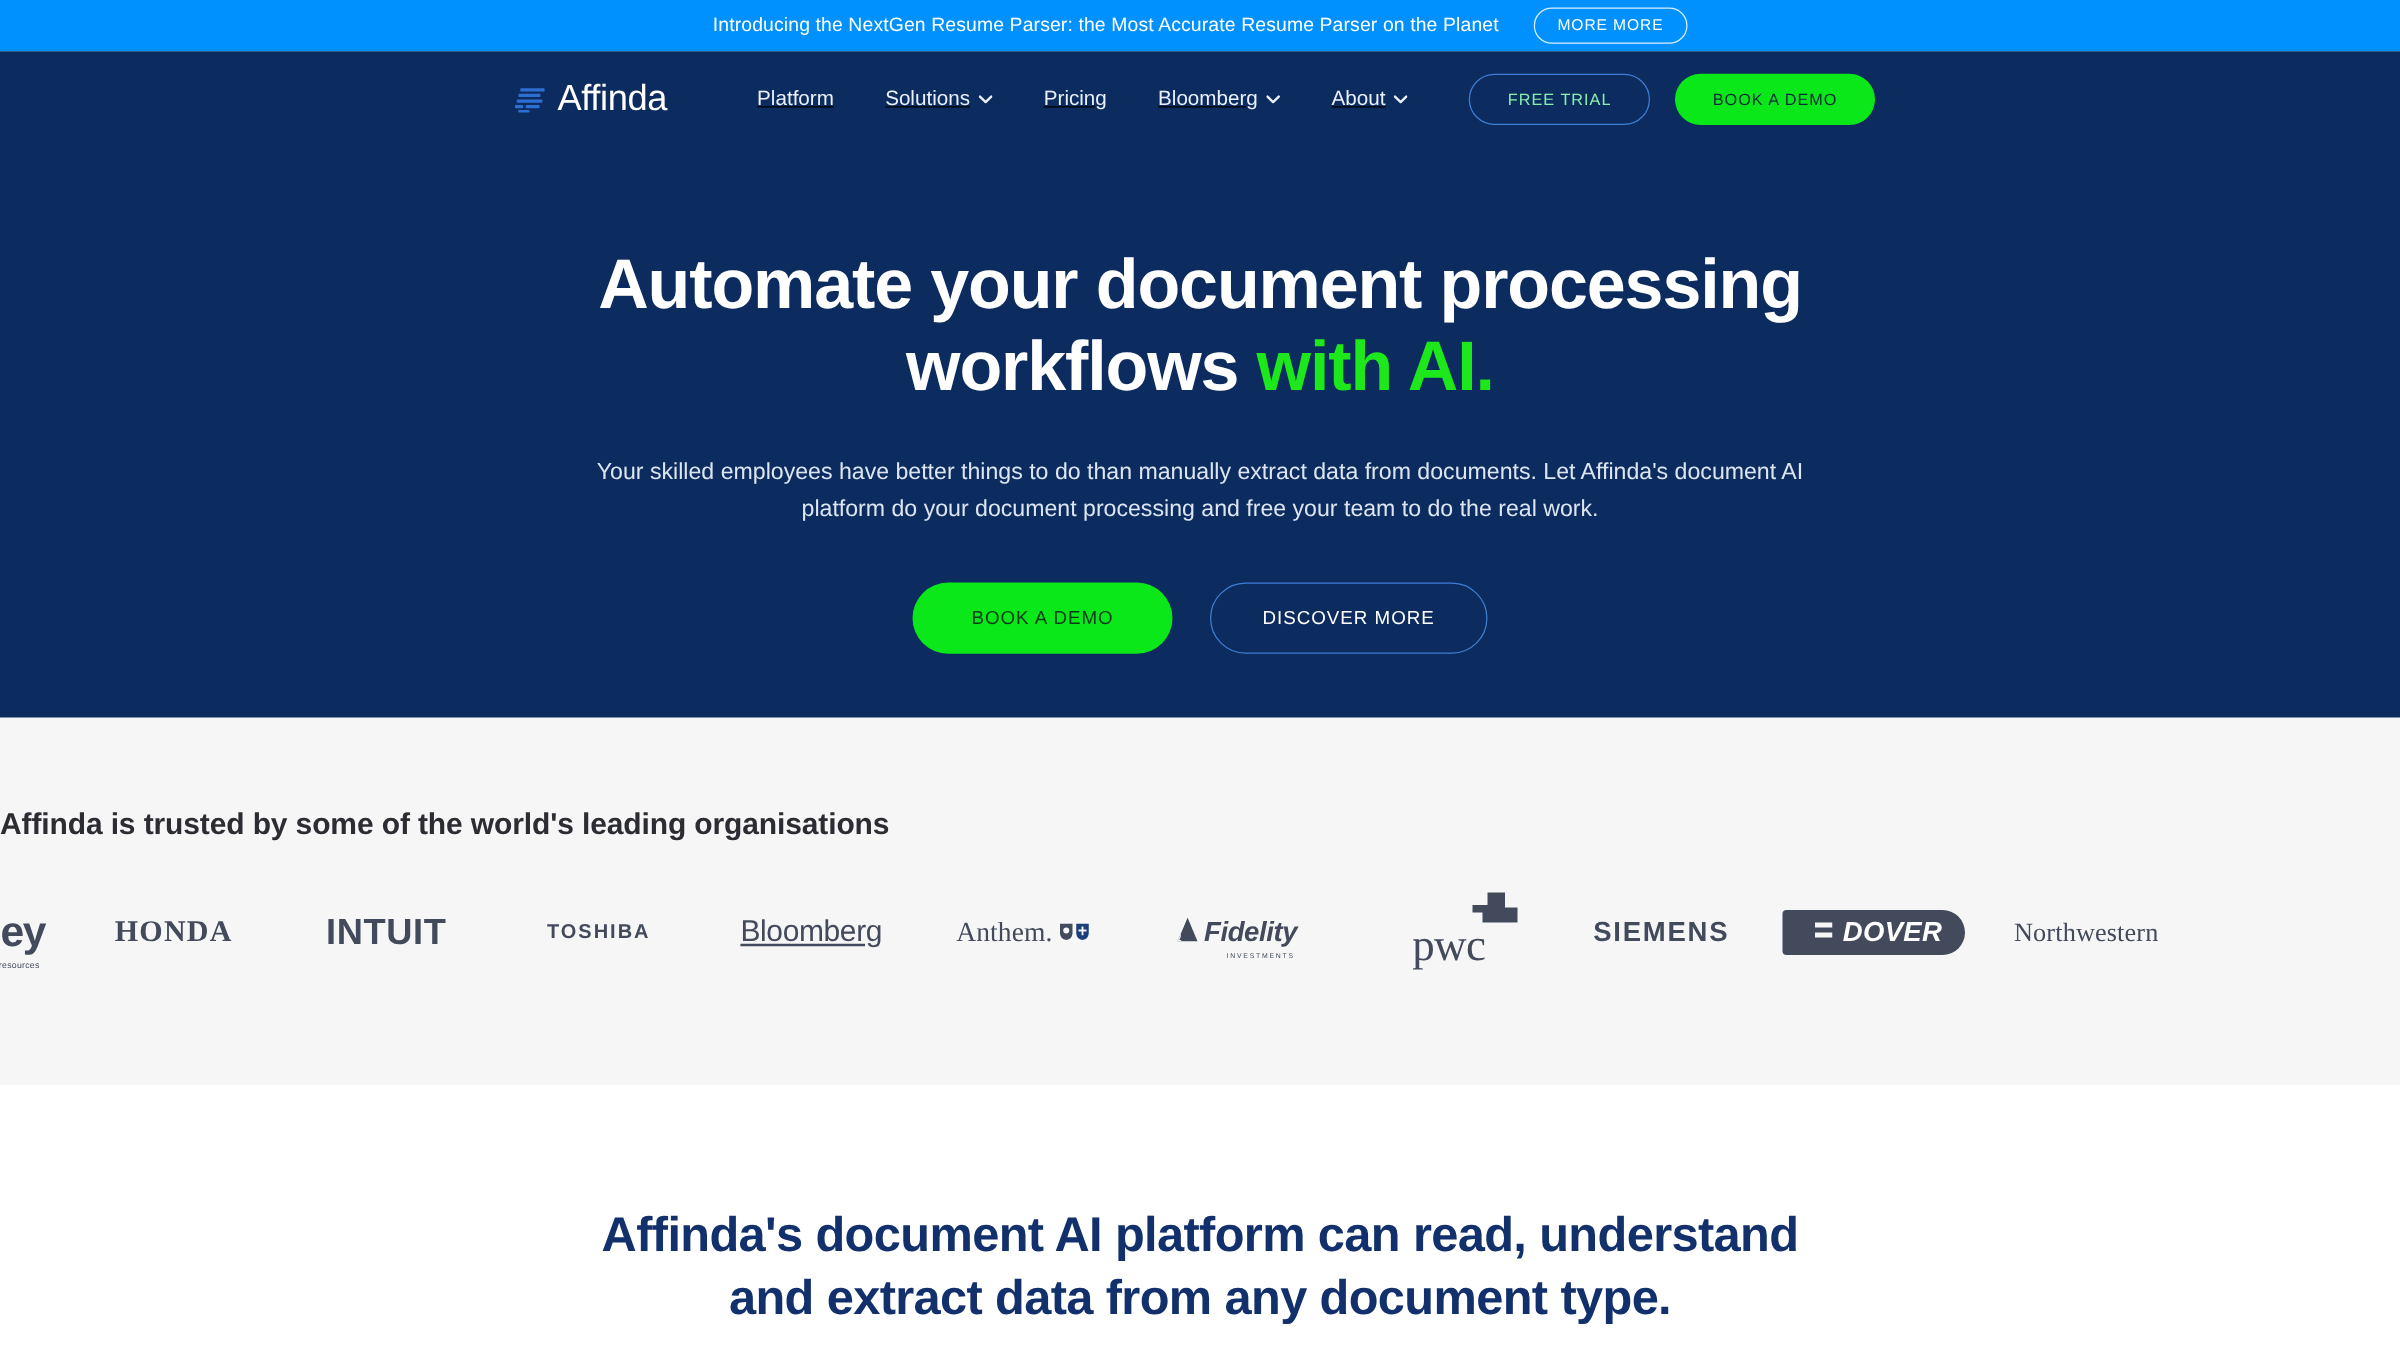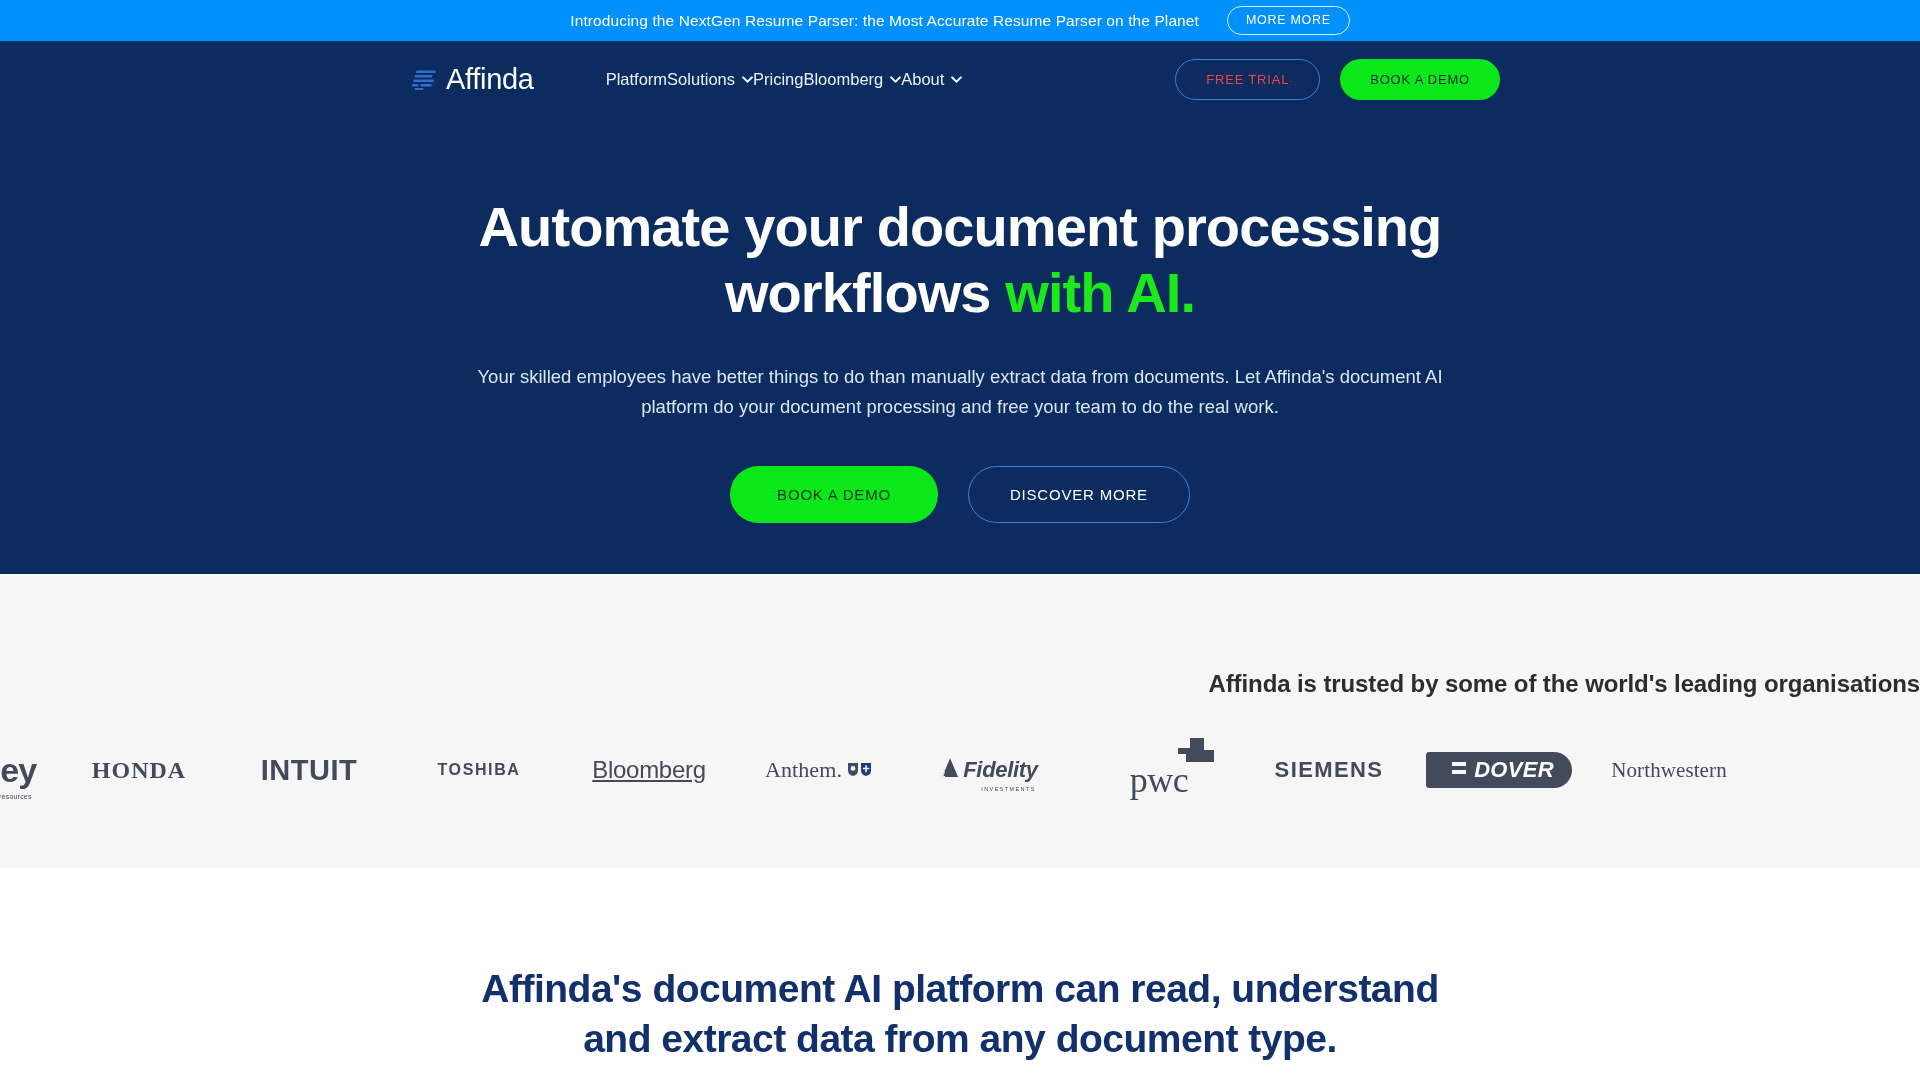--- a/index.html
+++ b/index.html
@@ -76,20 +76,22 @@
   .logo-text {
     color: #ffffff;
     font-size: 29px;
     letter-spacing: -0.3px;
     line-height: 1;
     font-weight: 400;
   }
   .nav-links {
     display: flex;
     align-items: flex-end;
+    gap: 41px;
+    text-decoration: underline;
   }
   .nav-link {
     display: flex;
     align-items: center;
     gap: 7px;
     color: #EAF1FA;
     font-size: 16.5px;
     cursor: pointer;
     white-space: nowrap;
   }
@@ -99,21 +101,21 @@
     display: block;
   }
   .nav-ctas {
     display: flex;
     align-items: center;
     gap: 20px;
     margin-left: auto;
   }
   .btn-outline-blue {
     border: 1px solid #3C7FD4;
-    color: #ef4444;
+    color: #86efac;
     background: transparent;
     border-radius: 40px;
     font-size: 13px;
     letter-spacing: 0.8px;
     padding: 12px 30px;
     cursor: pointer;
     white-space: nowrap;
     font-family: "Liberation Sans", sans-serif;
   }
   .btn-green {
@@ -183,26 +185,25 @@
 
   
   .trusted {
     background: #F6F6F7;
     height: 294px;
     width: 100%;
     padding-top: 72px;
     overflow: hidden;
   }
   .trusted-title {
-    text-align: right;
+    text-align: left;
     color: #2C2C33;
     font-size: 24px;
     font-weight: 700;
     letter-spacing: -0.1px;
-    margin-top: 24px;
   }
   .logo-row {
     display: flex;
     align-items: center;
     margin-top: 42px;
     width: 100%;
     height: 60px;
   }
   .logo-cell {
     flex: 0 0 auto;

